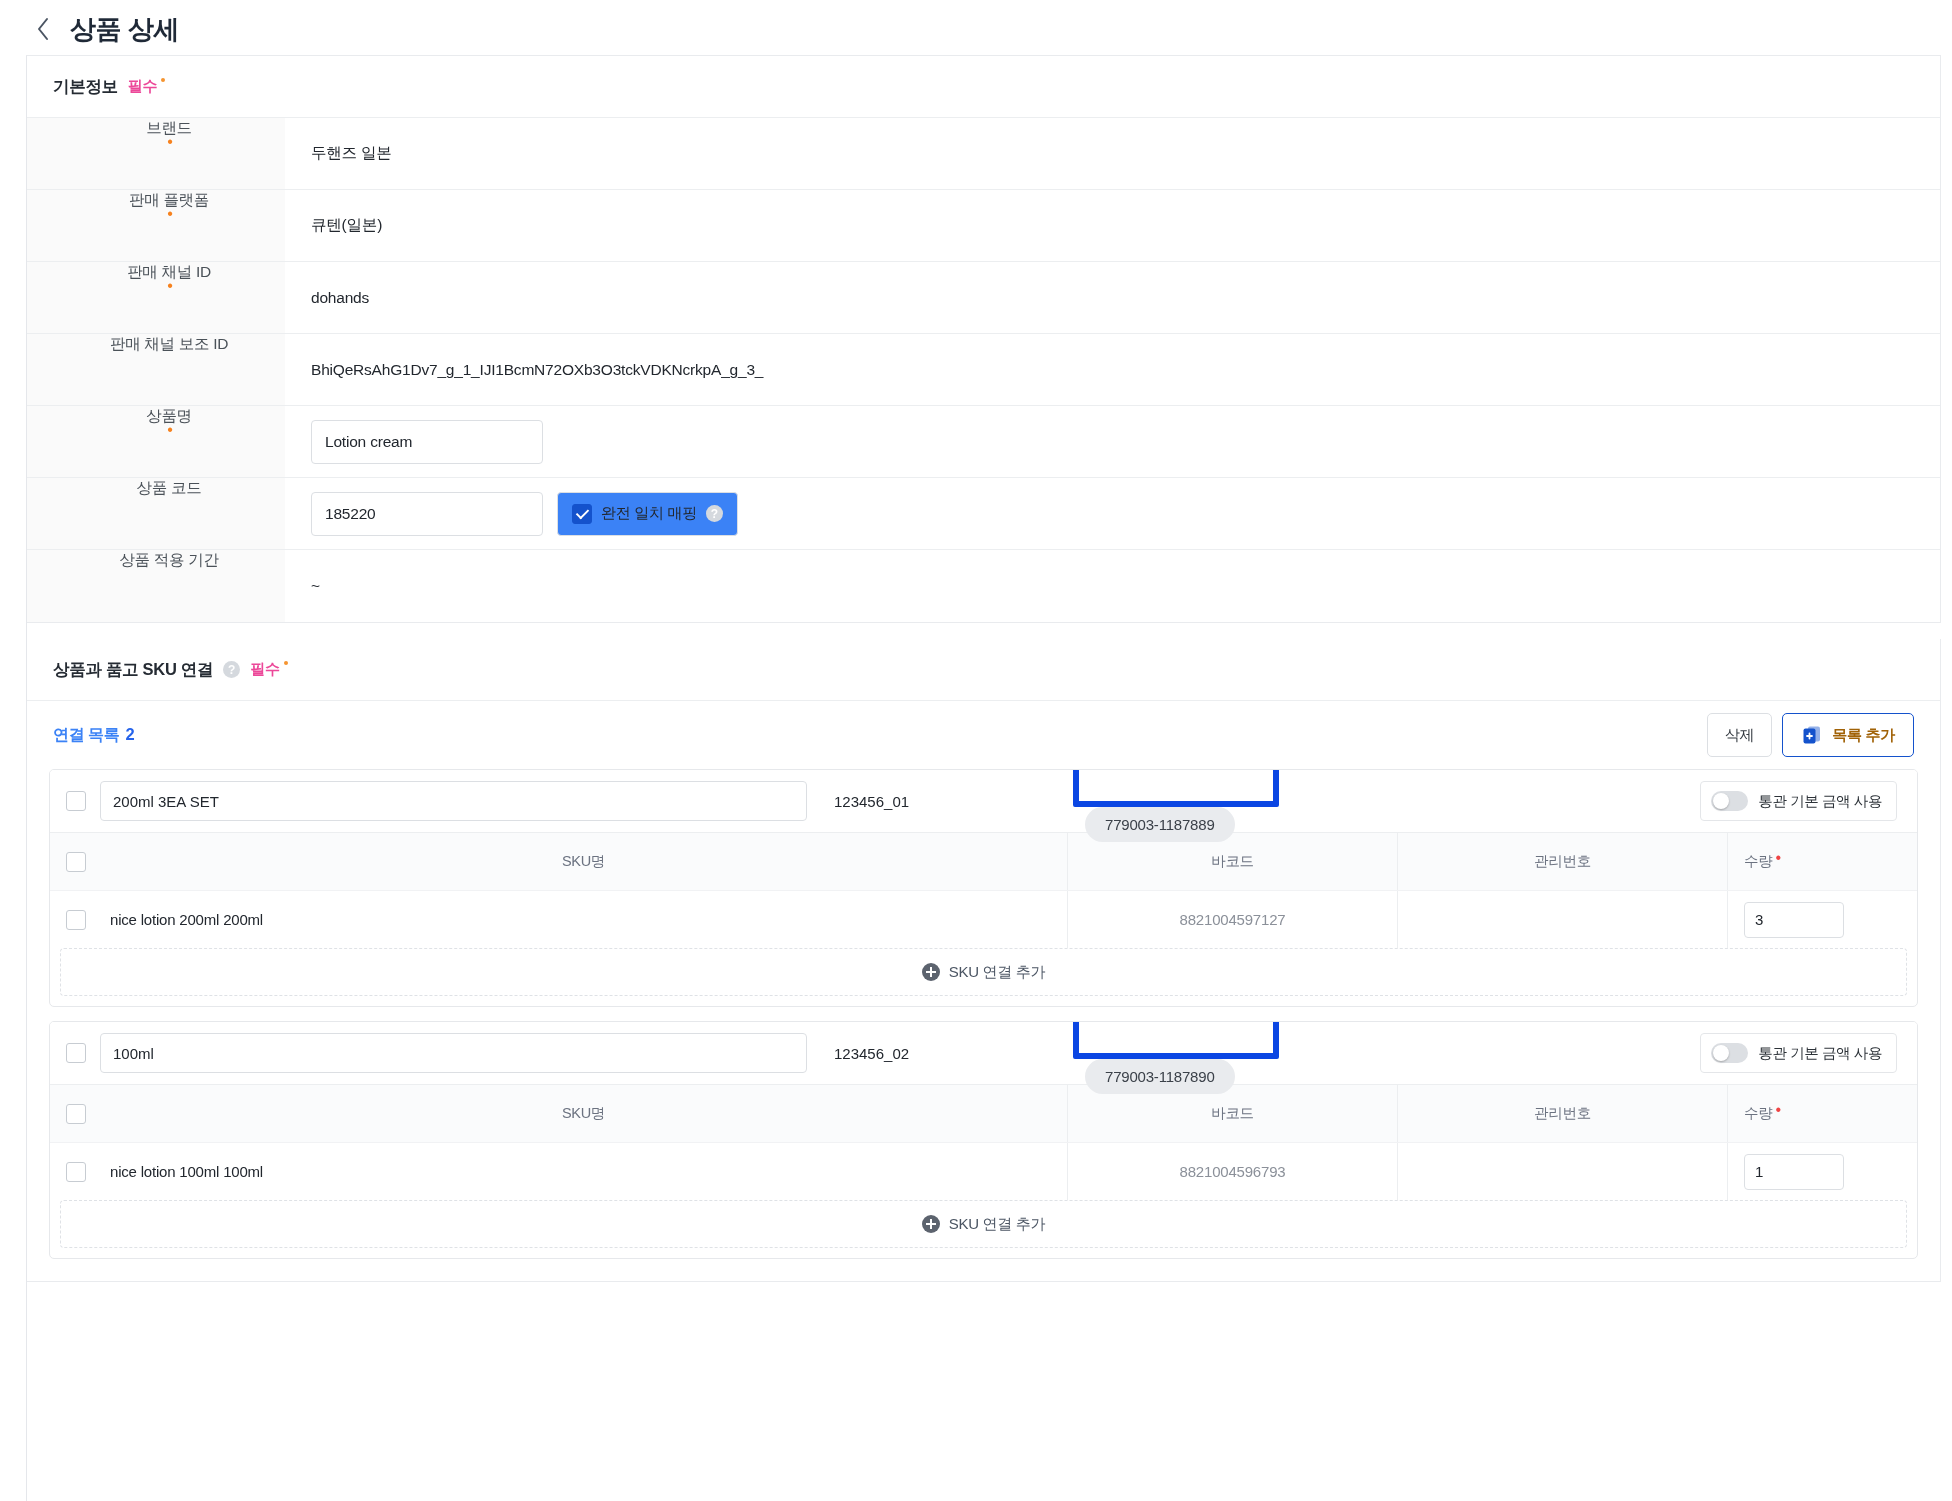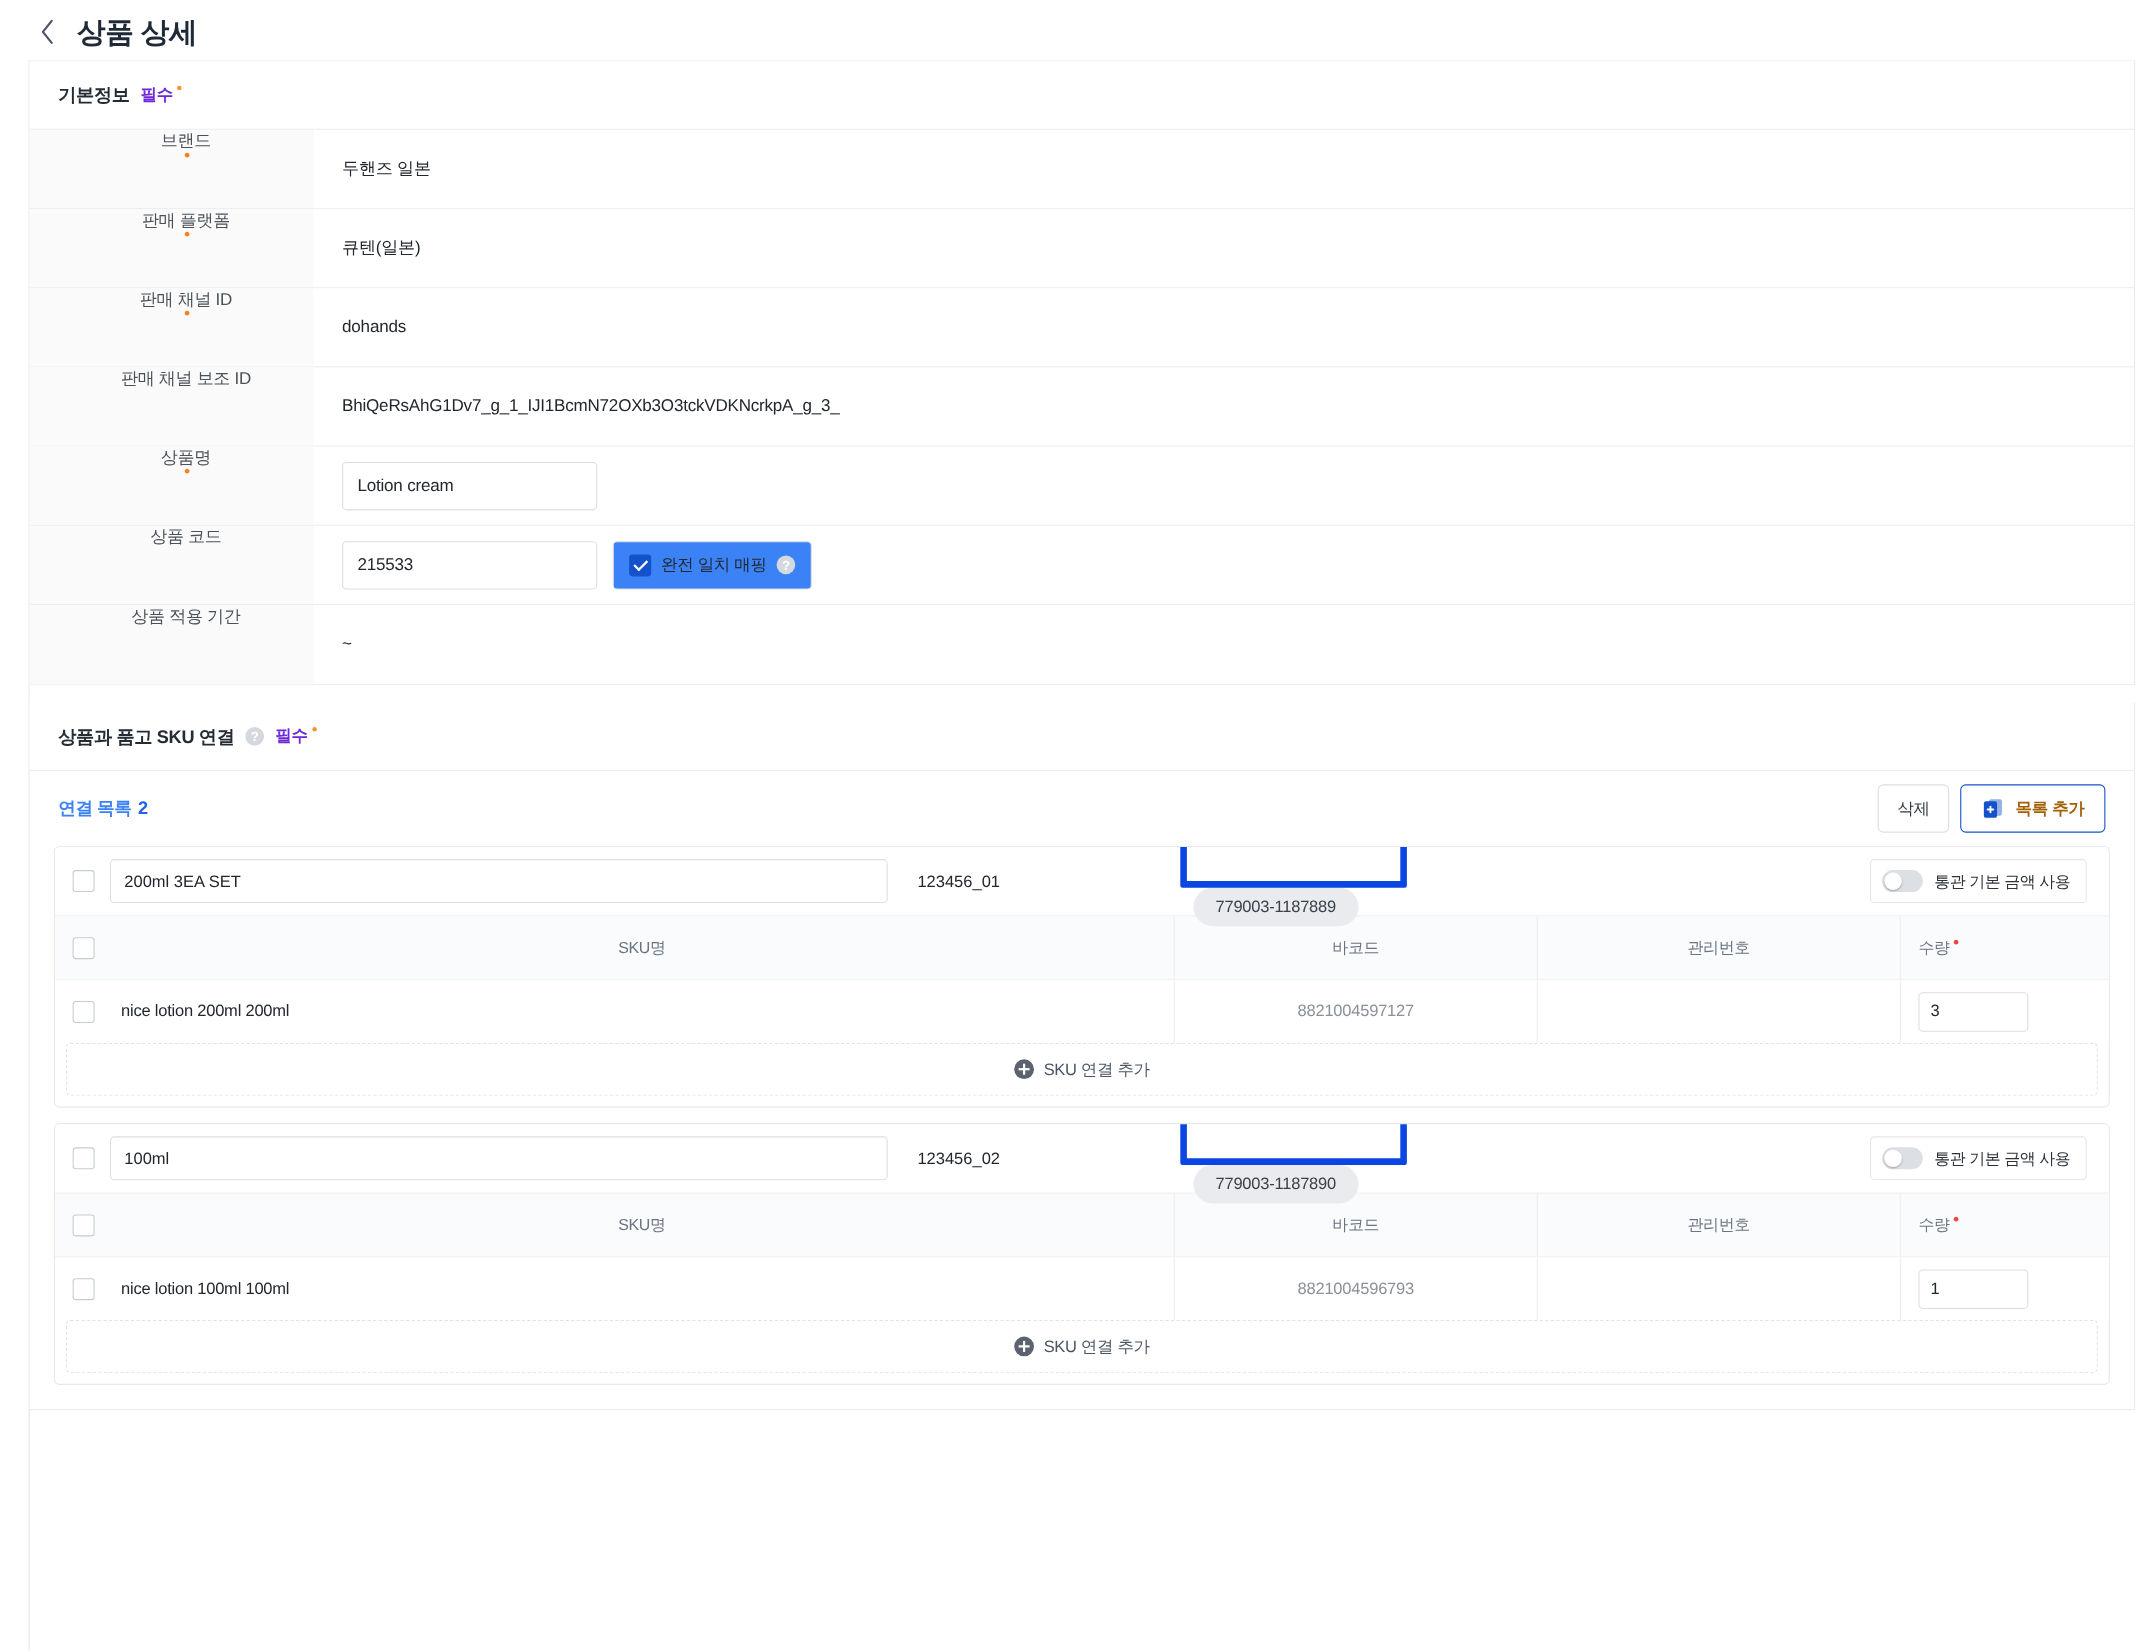--- a/index.html
+++ b/index.html
@@ -52,21 +52,21 @@
     display: flex; align-items: center; gap: 10px;
     height: 62px;
     padding-left: 26px;
     border-bottom: 1px solid #eceef0;
     background: #fff;
   }
   .section-head .sec-title {
     font-size: 16.5px; font-weight: 700; color: #252b33; letter-spacing: -0.3px;
   }
   .req-badge {
-    font-size: 15px; font-weight: 700; color: #6d28d9;
+    font-size: 15px; font-weight: 700; color: #ec4899;
     position: relative; padding-right: 8px; letter-spacing: -0.3px;
   }
   .req-badge::after {
     content: ""; position: absolute; right: 0; top: 1px;
     width: 4px; height: 4px; border-radius: 50%; background: #f59430;
   }
   .help-icon {
     width: 17px; height: 17px; border-radius: 50%;
     background: #d5d9de; color: #fff;
     font-size: 12px; font-weight: 700;
@@ -319,21 +319,21 @@
         <div class="fv">
           <div class="txtinput">Lotion cream</div>
         </div>
       </div>
 
       <div class="frow">
         <div class="fl">
           <span>상품 코드</span>
         </div>
         <div class="fv">
-          <div class="txtinput">215533</div>
+          <div class="txtinput">185220</div>
           <div class="chk-box-wrap">
             <span class="cb checked"></span>
             <span class="cb-label">완전 일치 매핑</span>
             <span class="help-icon">?</span>
           </div>
         </div>
       </div>
 
       <div class="frow">
         <div class="fl">

